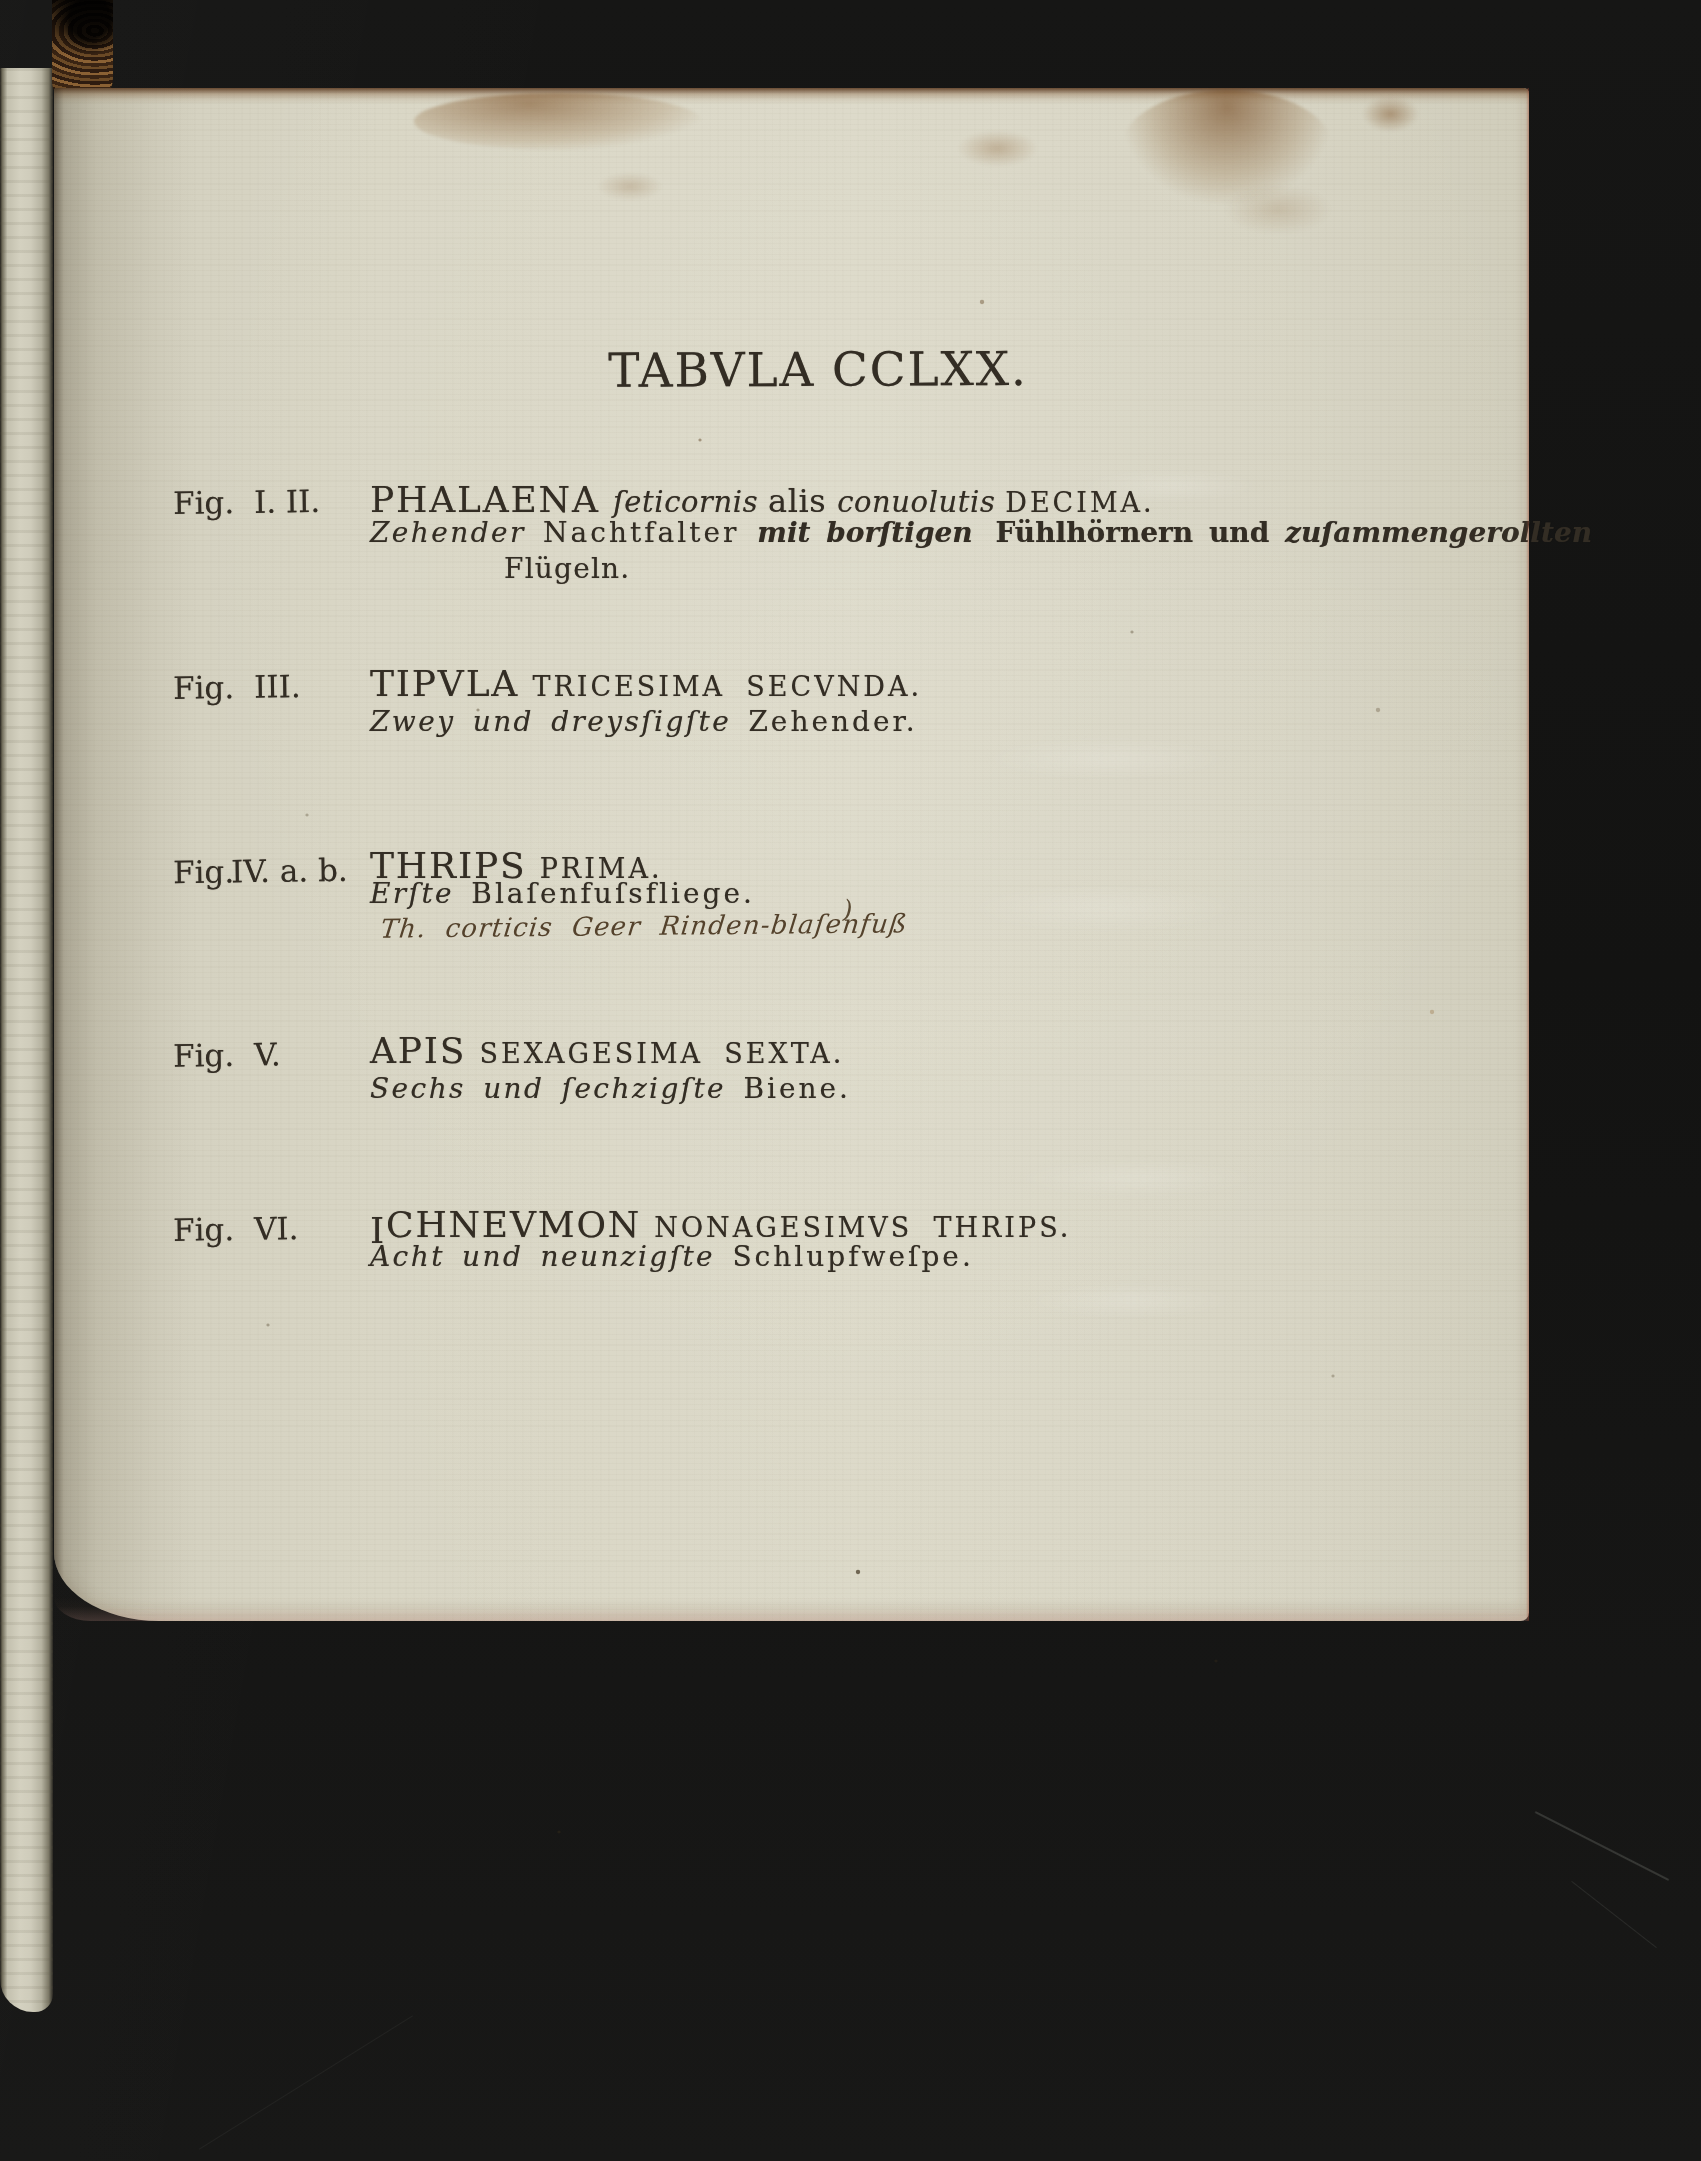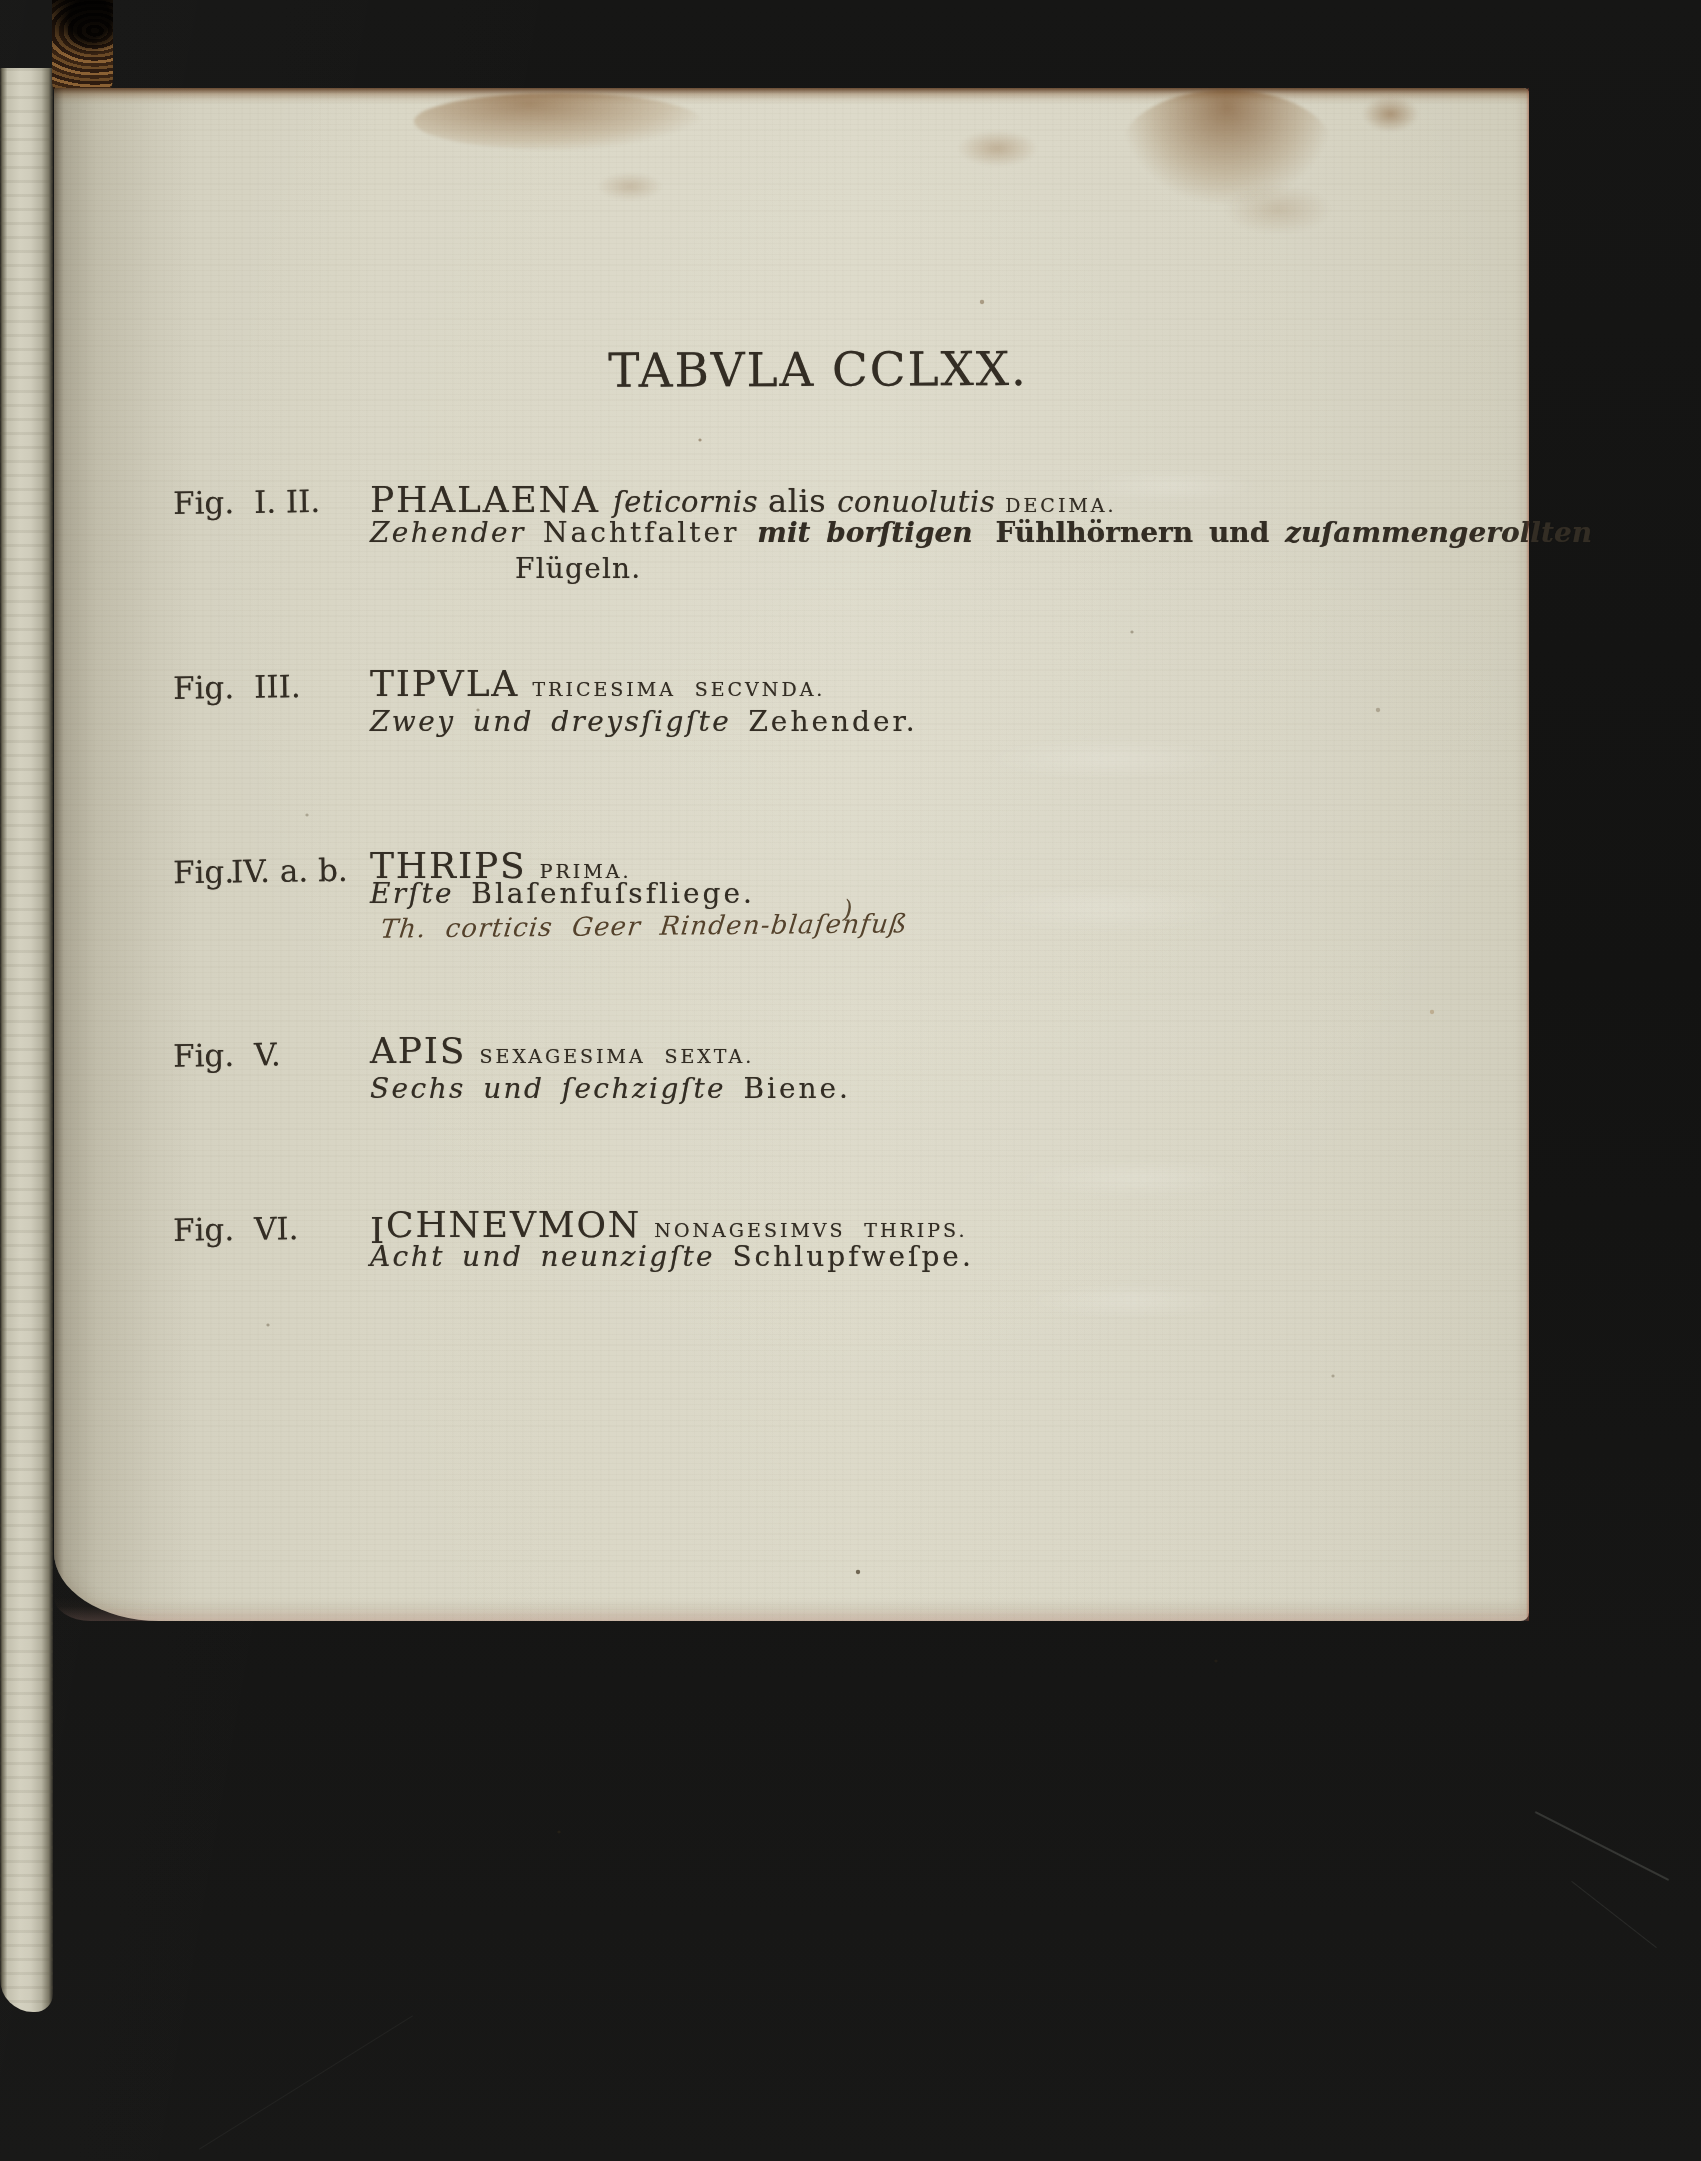--- a/index.html
+++ b/index.html
@@ -91,29 +91,29 @@
   .centered{left:0;width:1475px;text-align:center;}
   .title{top:254px;font-size:47px;letter-spacing:1.8px;transform:rotate(-0.25deg);}
   .title > span{display:inline-block;transform:translateX(26.4px);}
   .subtitle{top:314px;font-size:43px;letter-spacing:1.2px;}
   .subtitle > span{display:inline-block;transform:translateX(28px);}
   .fig-row{left:119px;font-size:31px;transform:rotate(-0.8deg);}
   .fig-lbl{display:inline-block;width:81px;}
   .fig-lbl.narrow{width:58px;}
   .lat,.ger{left:316px;}
   .genus{font-size:36px;letter-spacing:1.8px;}
-  .caps-sm{font-size:19px;letter-spacing:3px;word-spacing:9.6px;}
+  .caps-sm{font-size:27px;letter-spacing:3px;word-spacing:9.6px;}
   .lat-it{font-size:29px;font-style:italic;letter-spacing:0.6px;}
   .lat-rm{font-size:32px;letter-spacing:0.6px;}
   .ger{font-size:28px;word-spacing:6px;}
   .ger-it{font-style:italic;letter-spacing:2.4px;}
   .ger-bk{font-style:italic;font-weight:bold;letter-spacing:0;}
   .ger-bku{font-weight:bold;letter-spacing:0;margin-left:7px;}
   .ger-sp{letter-spacing:3px;text-align:center;}
-  .ger-rm{letter-spacing:1.2px;margin-left:11px;}
+  .ger-rm{letter-spacing:1.2px;}
   .initial-drop{display:inline-block;transform:translateY(6px);}
   .annotation{left:327px;font-size:26px;font-style:italic;letter-spacing:1.2px;word-spacing:9.6px;
     color:#54422c;text-shadow:none;transform:skewX(-7deg) rotate(-0.6deg);}
   .stray{left:789px;top:807px;font-size:25px;color:#5a4a33;transform:rotate(12deg);text-shadow:none;}
 </style>
 </head>
 <body>
 
 <div class="root">
   <div class="backdrop"></div>

